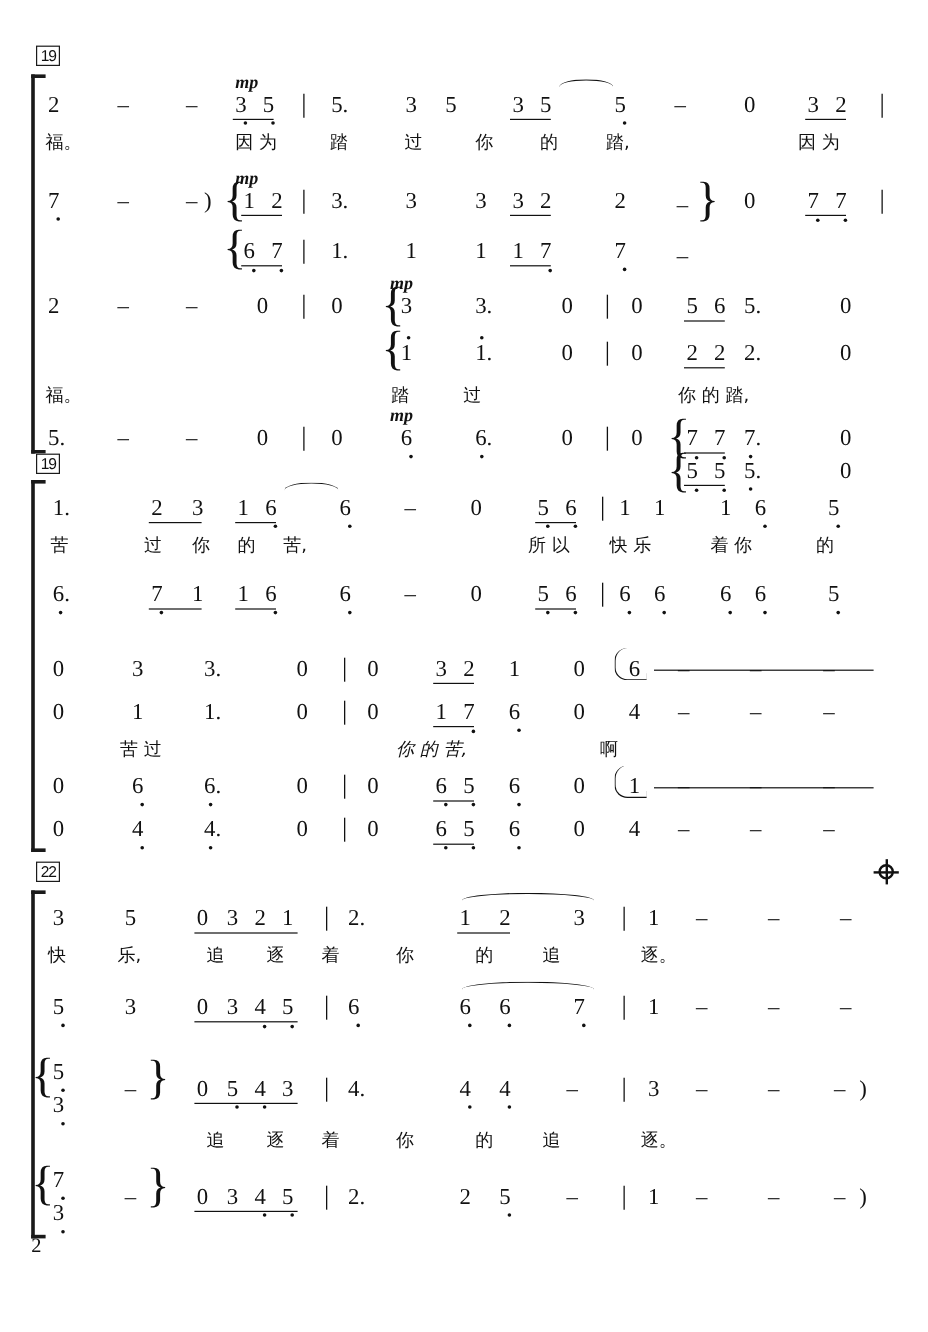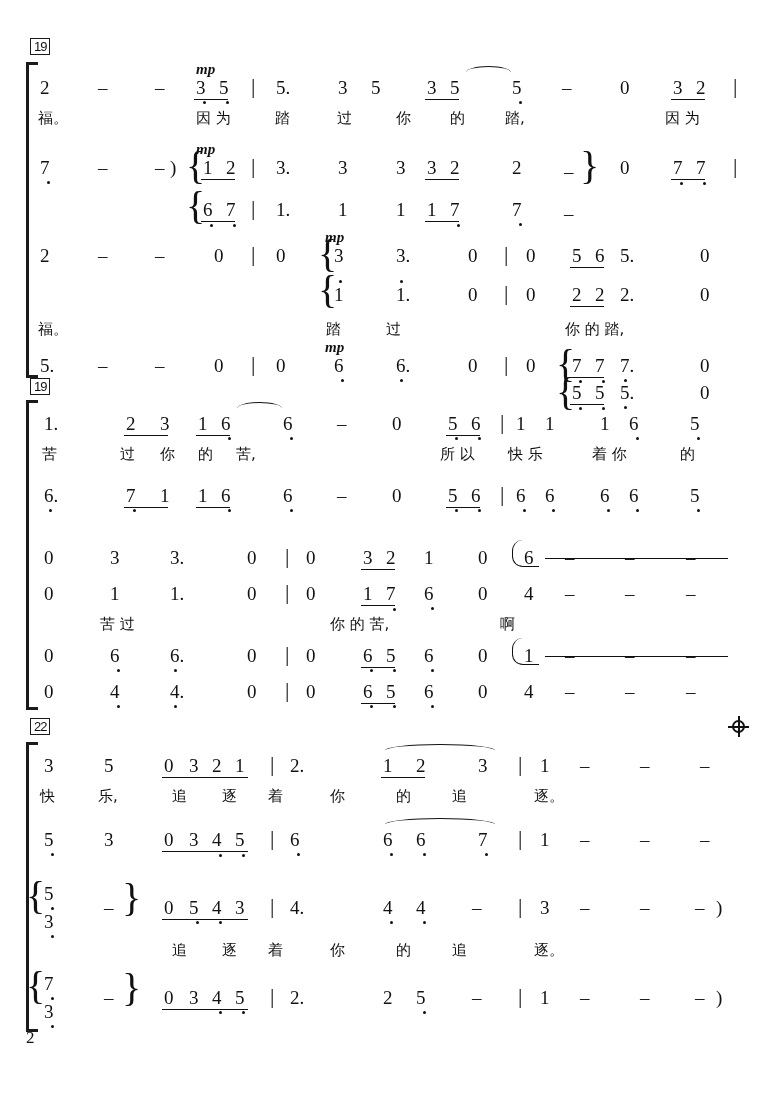--- a/index.html
+++ b/index.html
@@ -409,21 +409,21 @@
     <div class="dot" style="left:393px;top:230px;"></div>
     <div class="g" style="left:424px;top:206px;">6</div>
     <div class="dot" style="left:431px;top:229px;"></div>
     <div class="g" style="left:478px;top:206px;">0</div>
     <div class="g" style="left:524px;top:206px;">4</div>
     <div class="g dash" style="left:565px;top:206px;">–</div>
     <div class="g dash" style="left:625px;top:206px;">–</div>
     <div class="g dash" style="left:686px;top:206px;">–</div>
 
     <div class="g lyric" style="left:100px;top:238px;">苦 过</div>
-    <div class="g lyric" style="left:330px;top:238px;">你 的 苦,</div>
+    <div class="g lyric" style="left:330px;top:238px;font-style:italic;">你 的 苦,</div>
     <div class="g lyric" style="left:500px;top:238px;">啊</div>
 
     <div class="g" style="left:44px;top:268px;">0</div>
     <div class="g" style="left:110px;top:268px;">6</div>
     <div class="dot" style="left:117px;top:291px;"></div>
     <div class="g" style="left:170px;top:268px;">6.</div>
     <div class="dot" style="left:174px;top:291px;"></div>
     <div class="g" style="left:247px;top:268px;">0</div>
     <div class="g barline" style="left:285px;top:265px;">|</div>
     <div class="g" style="left:306px;top:268px;">0</div>

